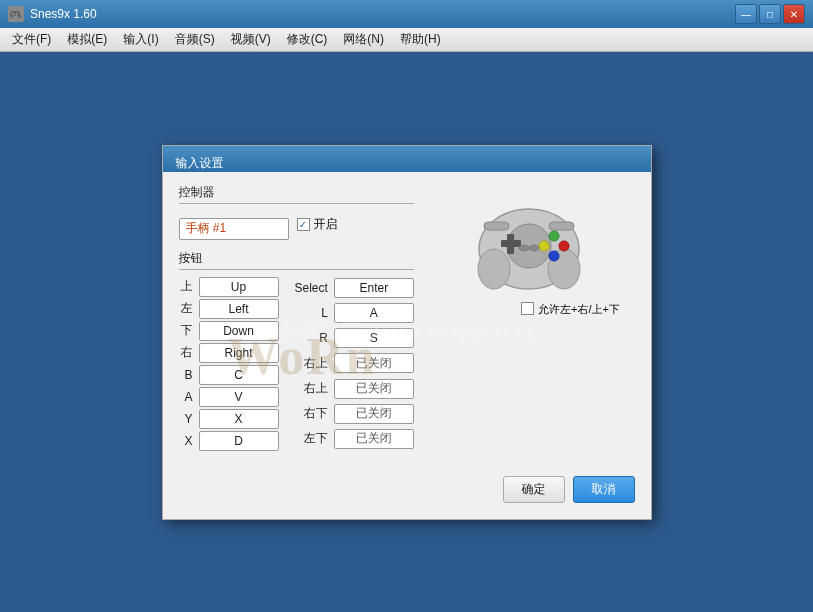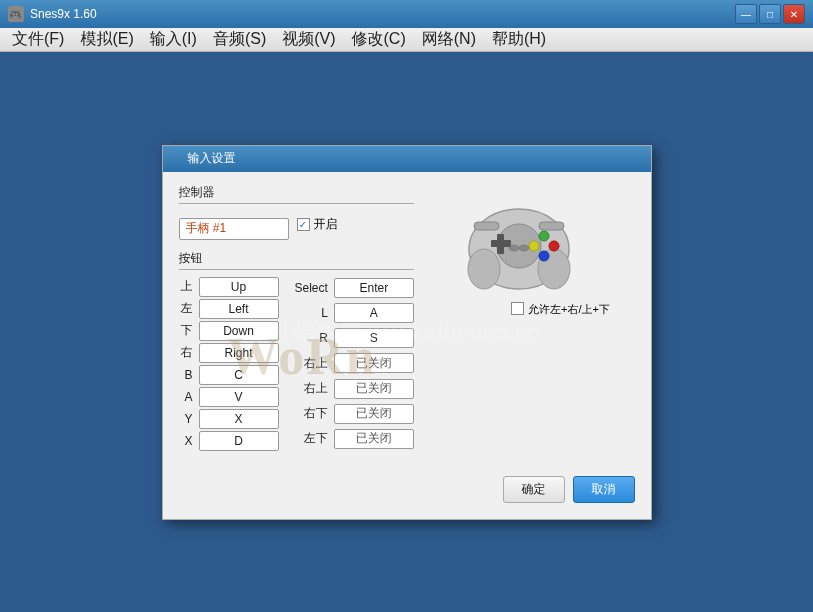--- a/index.html
+++ b/index.html
@@ -59,21 +59,21 @@
     .menu-bar {
       background: linear-gradient(to bottom, #f0f0f0, #dcdcdc);
       height: 24px;
       display: flex;
       align-items: center;
       padding: 0 4px;
       border-bottom: 1px solid #b0b0b0;
     }
     .menu-item {
       padding: 2px 8px;
-      font-size: 16px;
+      font-size: 12px;
       color: #222;
       cursor: pointer;
       border-radius: 2px;
     }
 
     
     .main-content {
       width: 813px;
       height: 560px;
       background: #2d5a8c;
@@ -89,22 +89,22 @@
       border: 1px solid #aaa;
       box-shadow: 4px 4px 12px rgba(0,0,0,0.5);
       width: 490px;
       padding: 0;
       position: relative;
     }
     .dialog-title-bar {
       background: linear-gradient(to bottom, #4a90c4, #2a6fa8);
       height: 26px;
       display: flex;
-      align-items: center;
-      padding: 0 25px;
+      align-items: flex-end;
+      padding: 0 13px;
       color: white;
       font-size: 12px;
     }
     .dialog-title-bar-title { flex: 1; }
     .dialog-body {
       padding: 12px 16px;
       background: #f0f0f0;
     }
 
     
@@ -265,20 +265,21 @@
     }
     .right-info {
       flex: 0 0 200px;
       font-size: 11px;
       line-height: 1.7;
       padding-left: 10px;
     }
 
     .dialog-inner {
       display: flex;
+      gap: 10px;
       position: relative;
     }
   </style>
 </head>
 <body>
 
 <div class="title-bar">
   <div class="title-bar-icon">🎮</div>
   <span class="title-bar-title">Snes9x 1.60</span>
   <div class="title-bar-buttons">

